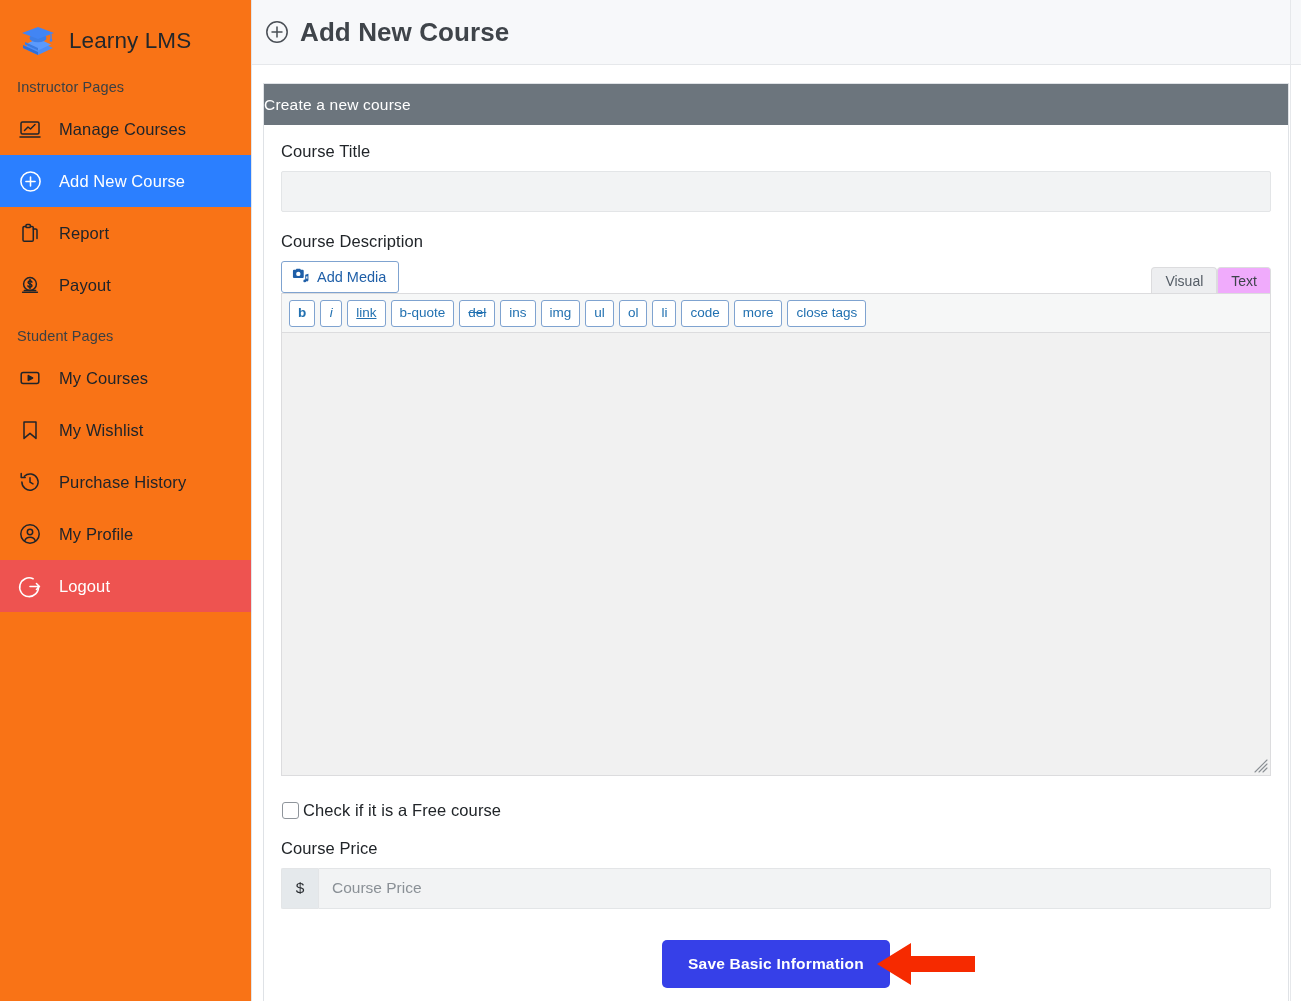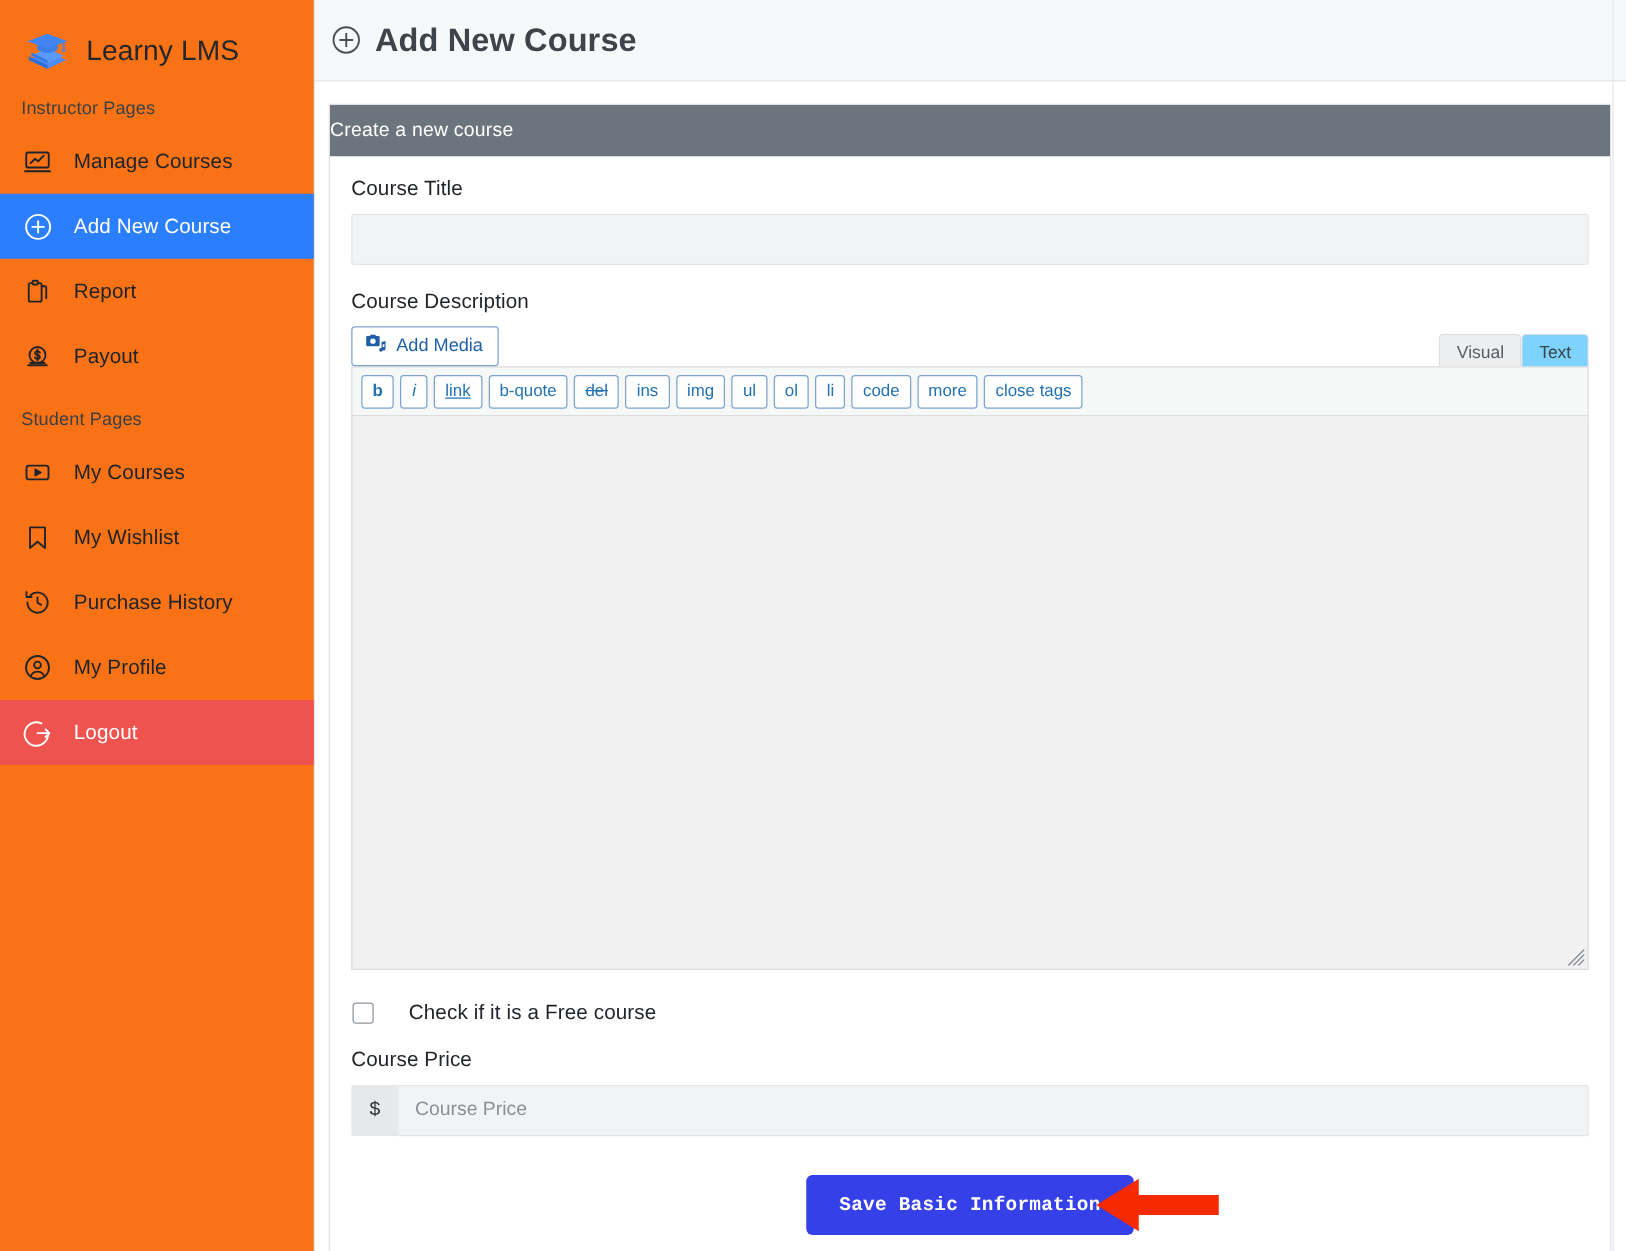--- a/index.html
+++ b/index.html
@@ -113,21 +113,21 @@
   .ed-tab {
     height: 26px; padding: 0 13px;
     font-size: 14px; color: #555d66;
     border: 1px solid #dcdcde;
     border-bottom: none;
     border-top-left-radius: 4px; border-top-right-radius: 4px;
     display: flex; align-items: center; cursor: pointer;
     background: #edeef0;
     position: relative;
   }
-  .ed-tab.active { background: #7dd3fc; color: #3c434a; }
+  .ed-tab.active { background: #f0abfc; color: #3c434a; }
   .quicktags {
     border: 1px solid #dcdcde;
     background: #f6f7f7;
     padding: 6px 6px 5px 7px;
     display: flex; gap: 5px; flex-wrap: wrap;
   }
   .qt {
     border: 1px solid #7fa3d0; border-radius: 3px;
     background: #ffffff; color: #2271b1;
     font-size: 13.5px; line-height: 1;
@@ -146,21 +146,21 @@
     height: 443px;
     position: relative;
   }
   .resize-grip {
     position: absolute; right: 2px; bottom: 2px;
     width: 14px; height: 14px; cursor: nwse-resize;
   }
 
   
   .check-row {
-    display: flex; align-items: center; gap: 28px;
+    display: flex; align-items: center; gap: 4px;
     margin: 25px 0 0 1px;
   }
   .cbox {
     width: 17px; height: 17px; flex: 0 0 17px;
     border: 1px solid #8f959b; border-radius: 3px;
     background: #fff; cursor: pointer;
   }
   .check-label { font-size: 16.5px; color: #212529; letter-spacing: .1px; }
 
   
@@ -186,21 +186,21 @@
   .save-row {
     display: flex; align-items: center; justify-content: center;
     margin-top: 31px; position: relative;
   }
   .save-btn {
     background: #3640e8; color: #ffffff;
     border: none; border-radius: 5px;
     height: 48px; padding: 0 26px;
     font-size: 15.5px; font-weight: bold;
     cursor: pointer; letter-spacing: .2px;
-    font-family: Liberation Mono, monospace;
+    font-family: Liberation Sans, sans-serif;
   }
   .arrow-annot {
     position: absolute;
     left: 50%; margin-left: 101px;
     top: 50%; transform: translateY(-50%);
     width: 100px; height: 46px;
     pointer-events: none;
   }
   .page-edge {
     position: absolute; top: 0; right: 10px;

